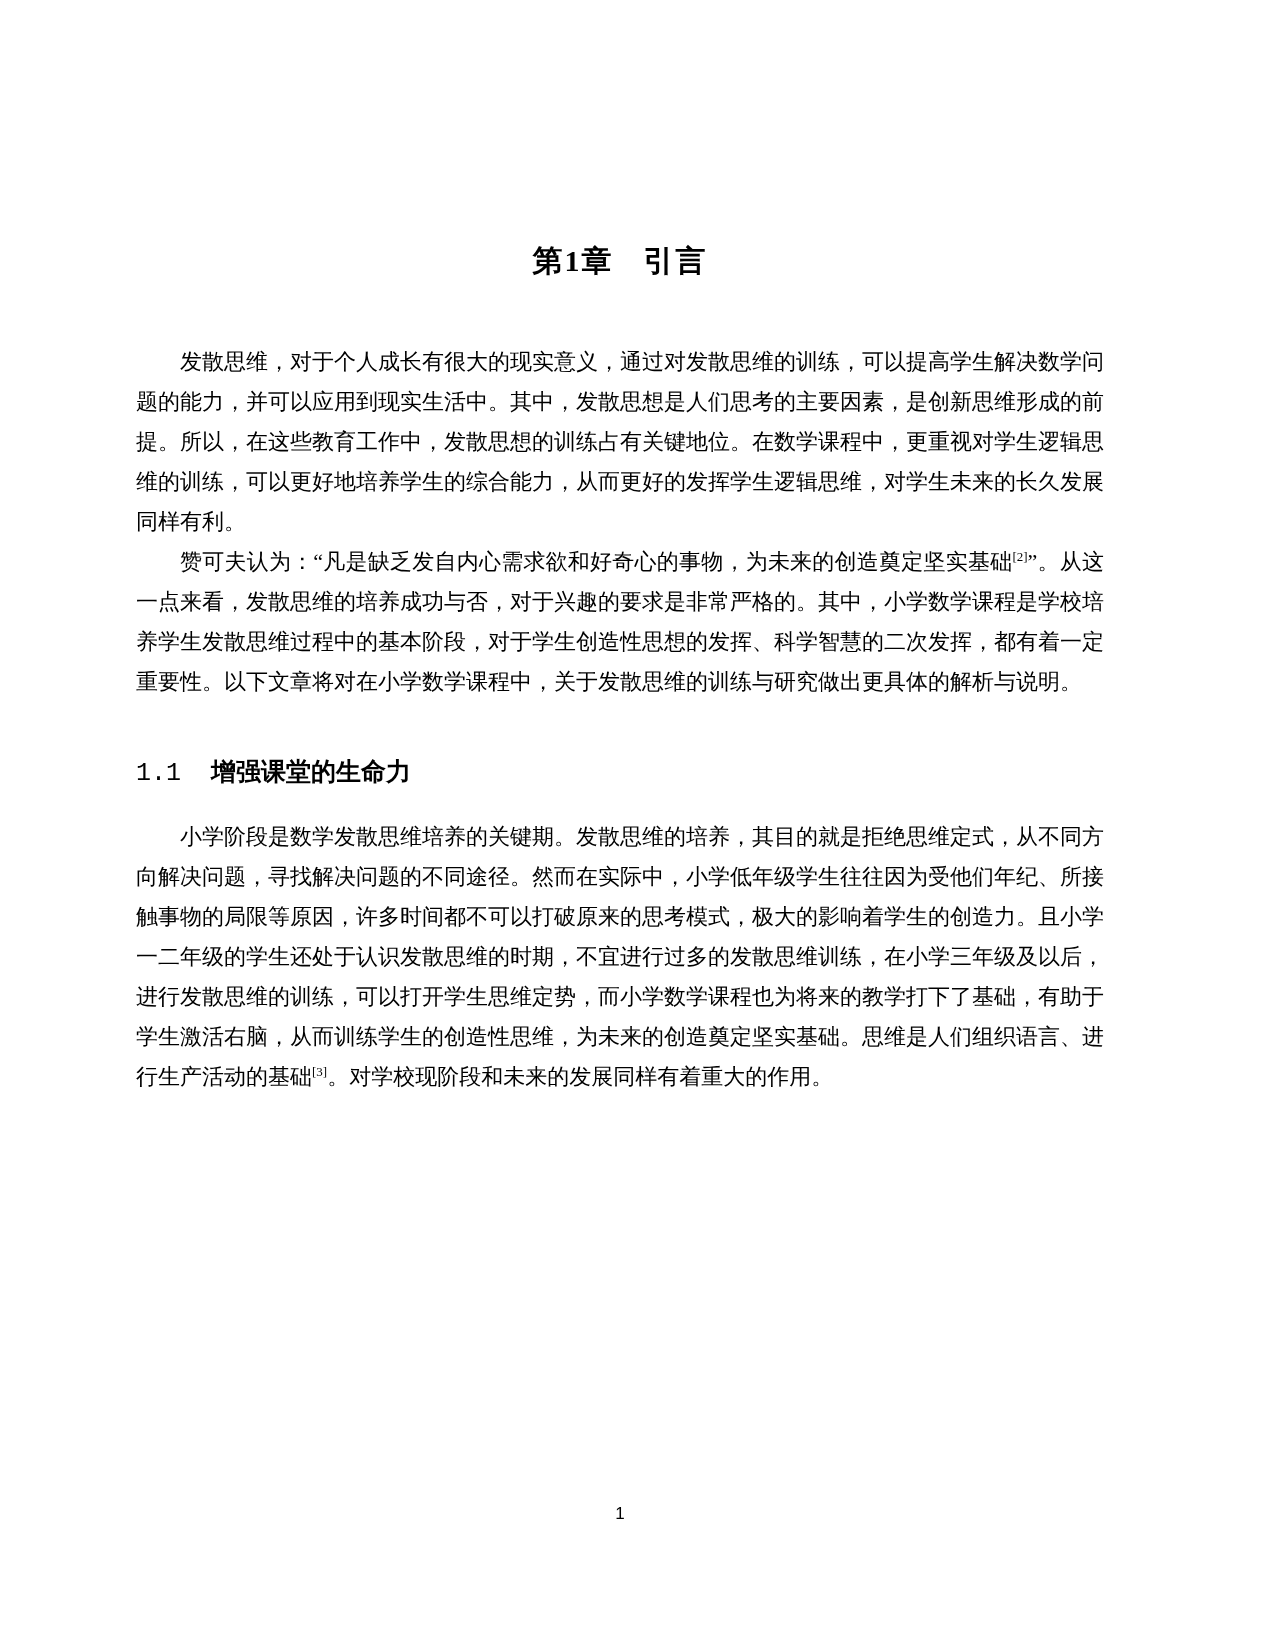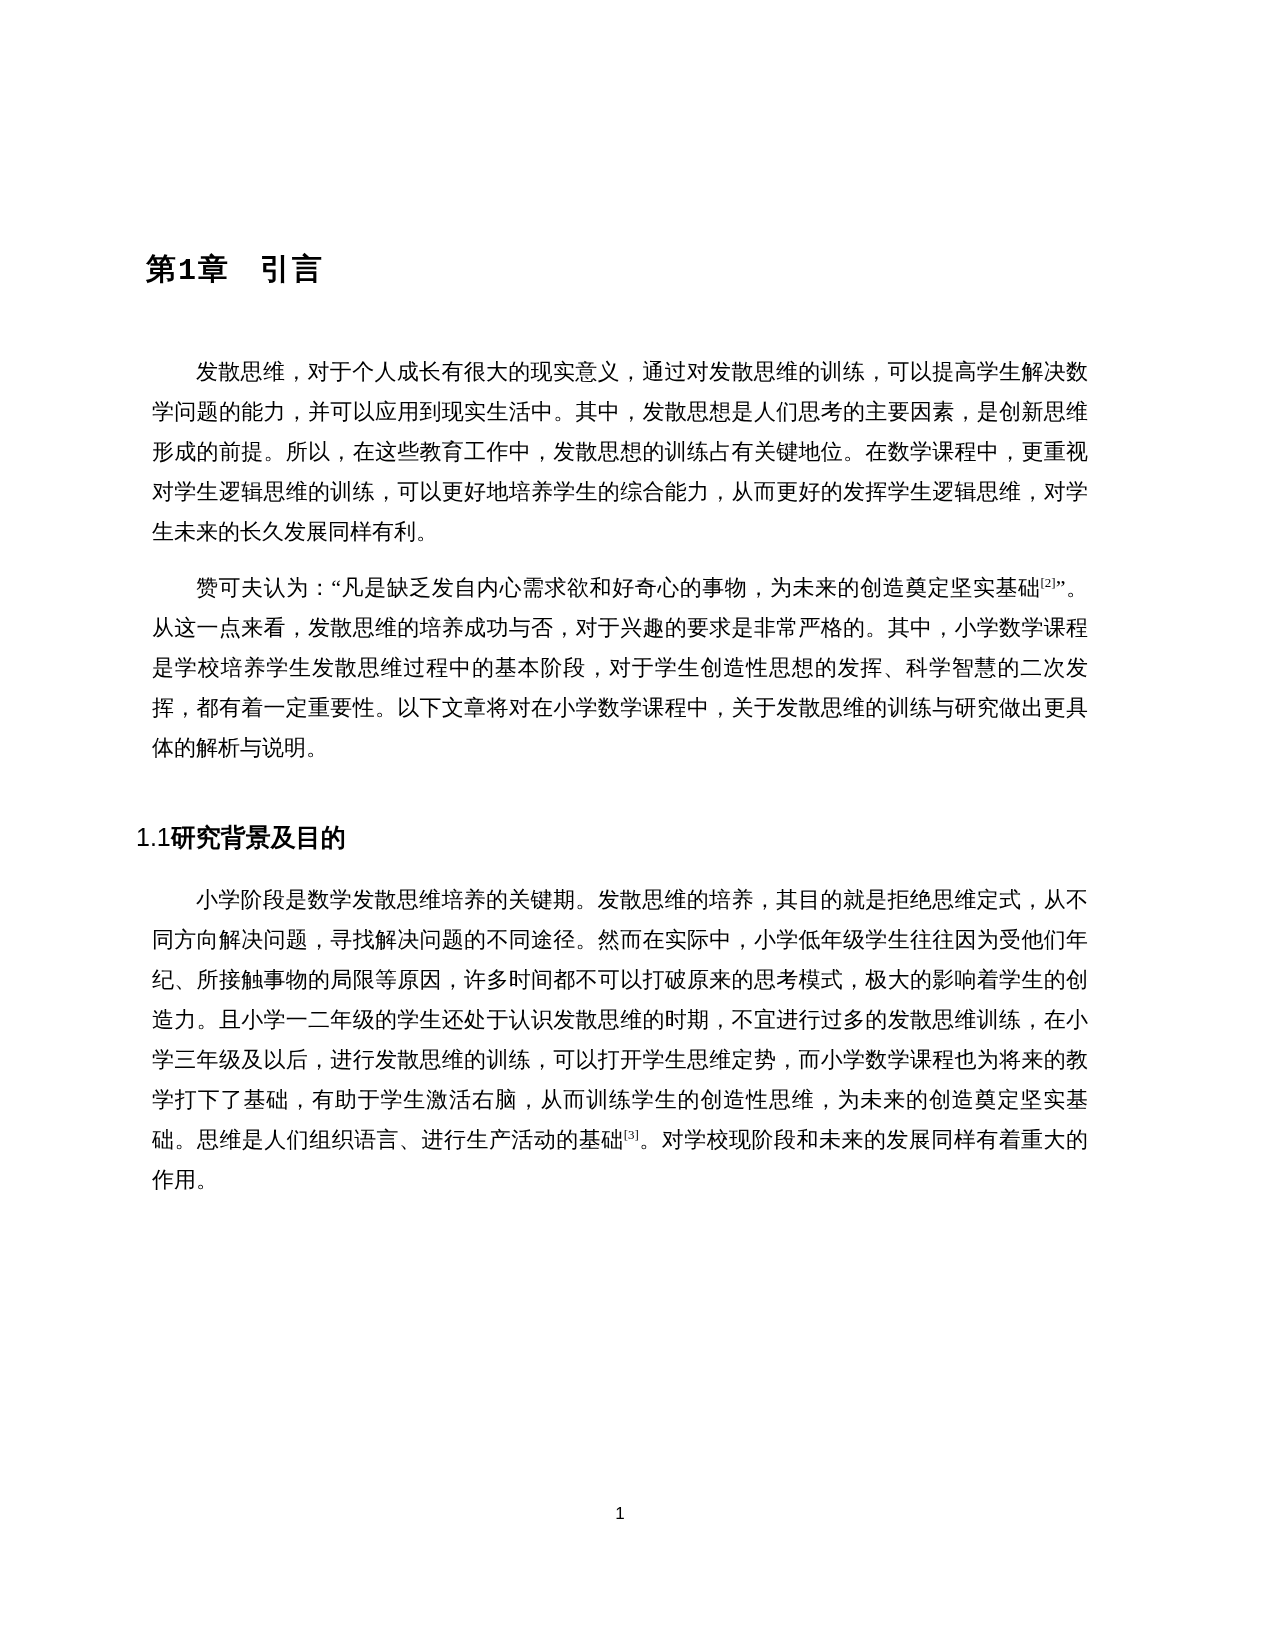--- a/index.html
+++ b/index.html
@@ -21,60 +21,62 @@
     background: #ffffff;
     overflow: hidden;
   }
   .content {
     position: absolute;
     left: 136px;
     top: 0;
     width: 968px;
   }
   .chapter-title {
-    margin: 10px;
+    margin: 0;
     padding-top: 240px;
-    font-family: Liberation Mono, monospace;
+    text-align: center;
+    font-family: Liberation Serif, serif;
     font-weight: bold;
     font-size: 30px;
     line-height: 42px;
     letter-spacing: 2px;
   }
   .chapter-title .title-gap {
     display: inline-block;
     width: 30px;
   }
   .body-block {
     margin-top: 60px;
   }
   .para {
-    margin: 16px;
+    margin: 0;
     font-size: 22px;
     line-height: 40px;
     text-align: justify;
     text-indent: 44px;
     word-break: break-all;
   }
   .ref-sup {
     font-size: 13px;
     vertical-align: super;
     line-height: 0;
     letter-spacing: 0;
   }
   .section-heading {
     margin: 52px 0 26px 0;
     font-size: 25px;
     line-height: 34px;
     font-weight: bold;
     font-family: "Liberation Sans", "DejaVu Sans", sans-serif;
   }
   .section-heading .sec-num {
-    font-family: Liberation Sans, sans-serif;
+    font-family: Liberation Mono, monospace;
     font-weight: normal;
     display: inline-block;
+    margin-right: 30px;
   }
   .page-footer {
     position: absolute;
     bottom: 126px;
     left: 136px;
     width: 968px;
     text-align: center;
   }
   .page-number {
     font-family: "Liberation Sans", "DejaVu Sans", sans-serif;
@@ -87,21 +89,21 @@
 <div class="page">
   <div class="content">
 
     <h1 class="chapter-title"><span>第1章</span><span class="title-gap"></span><span>引言</span></h1>
 
     <div class="body-block">
       <p class="para"><span>发散思维，对于个人成长有很大的现实意义，通过对发散思维的训练，可以提高学生解决数学问题的能力，并可以应用到现实生活中。其中，发散思想是人们思考的主要因素，是创新思维形成的前提。所以，在这些教育工作中，发散思想的训练占有关键地位。在数学课程中，更重视对学生逻辑思维的训练，可以更好地培养学生的综合能力，从而更好的发挥学生逻辑思维，对学生未来的长久发展同样有利。</span></p>
       <p class="para"><span>赞可夫认为：“凡是缺乏发自内心需求欲和好奇心的事物，为未来的创造奠定坚实基础</span><sup class="ref-sup">[2]</sup><span>”。从这一点来看，发散思维的培养成功与否，对于兴趣的要求是非常严格的。其中，小学数学课程是学校培养学生发散思维过程中的基本阶段，对于学生创造性思想的发挥、科学智慧的二次发挥，都有着一定重要性。以下文章将对在小学数学课程中，关于发散思维的训练与研究做出更具体的解析与说明。</span></p>
     </div>
 
-    <h2 class="section-heading"><span class="sec-num">1.1</span><span>研究背景及目的</span></h2>
+    <h2 class="section-heading"><span class="sec-num">1.1</span><span>增强课堂的生命力</span></h2>
 
     <div>
       <p class="para"><span>小学阶段是数学发散思维培养的关键期。发散思维的培养，其目的就是拒绝思维定式，从不同方向解决问题，寻找解决问题的不同途径。然而在实际中，小学低年级学生往往因为受他们年纪、所接触事物的局限等原因，许多时间都不可以打破原来的思考模式，极大的影响着学生的创造力。且小学一二年级的学生还处于认识发散思维的时期，不宜进行过多的发散思维训练，在小学三年级及以后，进行发散思维的训练，可以打开学生思维定势，而小学数学课程也为将来的教学打下了基础，有助于学生激活右脑，从而训练学生的创造性思维，为未来的创造奠定坚实基础。思维是人们组织语言、进行生产活动的基础</span><sup class="ref-sup">[3]</sup><span>。对学校现阶段和未来的发展同样有着重大的作用。</span></p>
     </div>
 
   </div>
 
   <div class="page-footer">
     <span class="page-number">1</span>
   </div>

